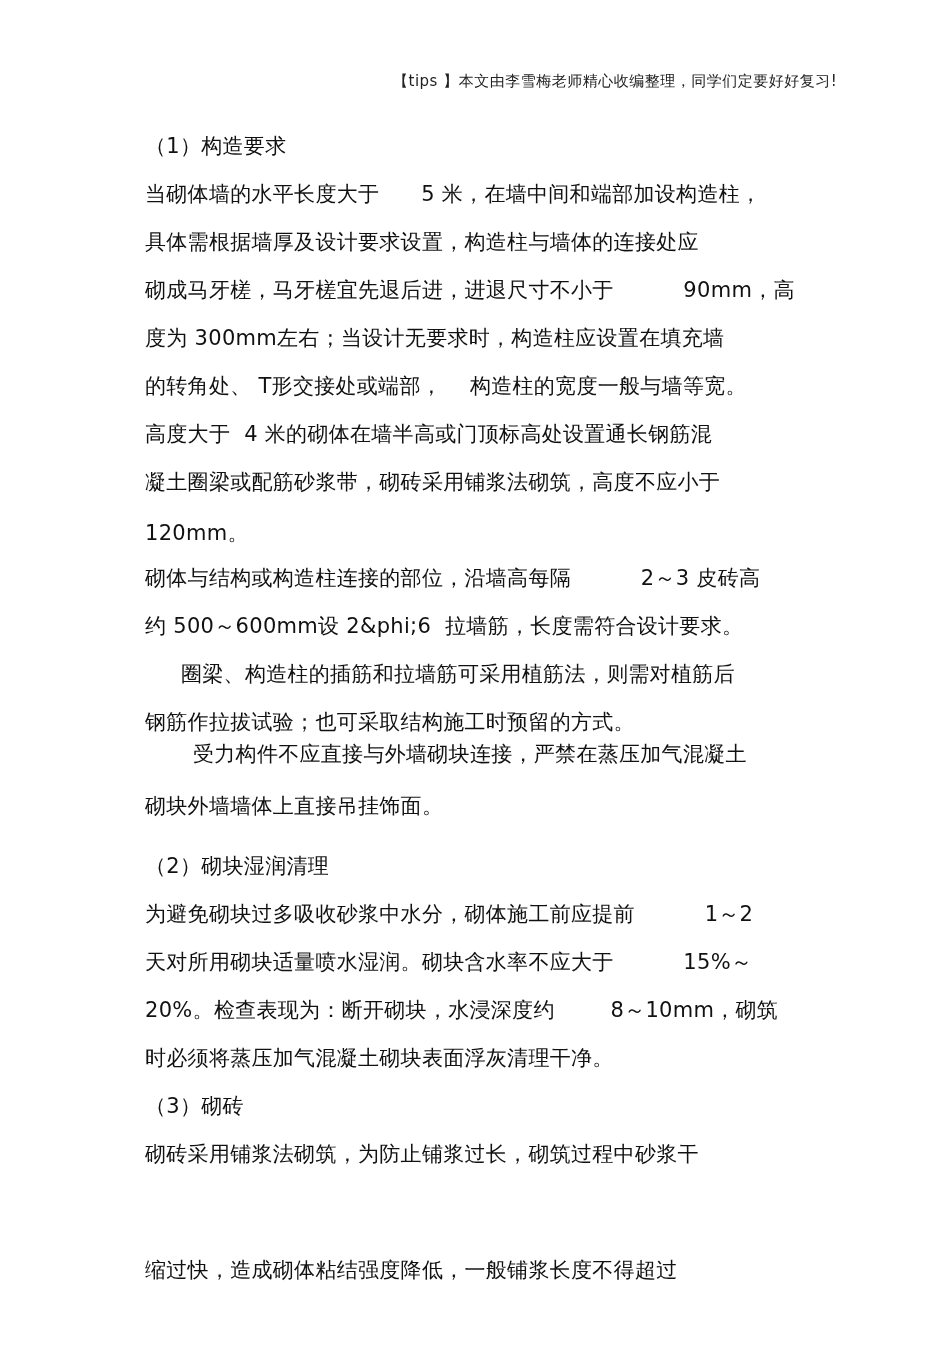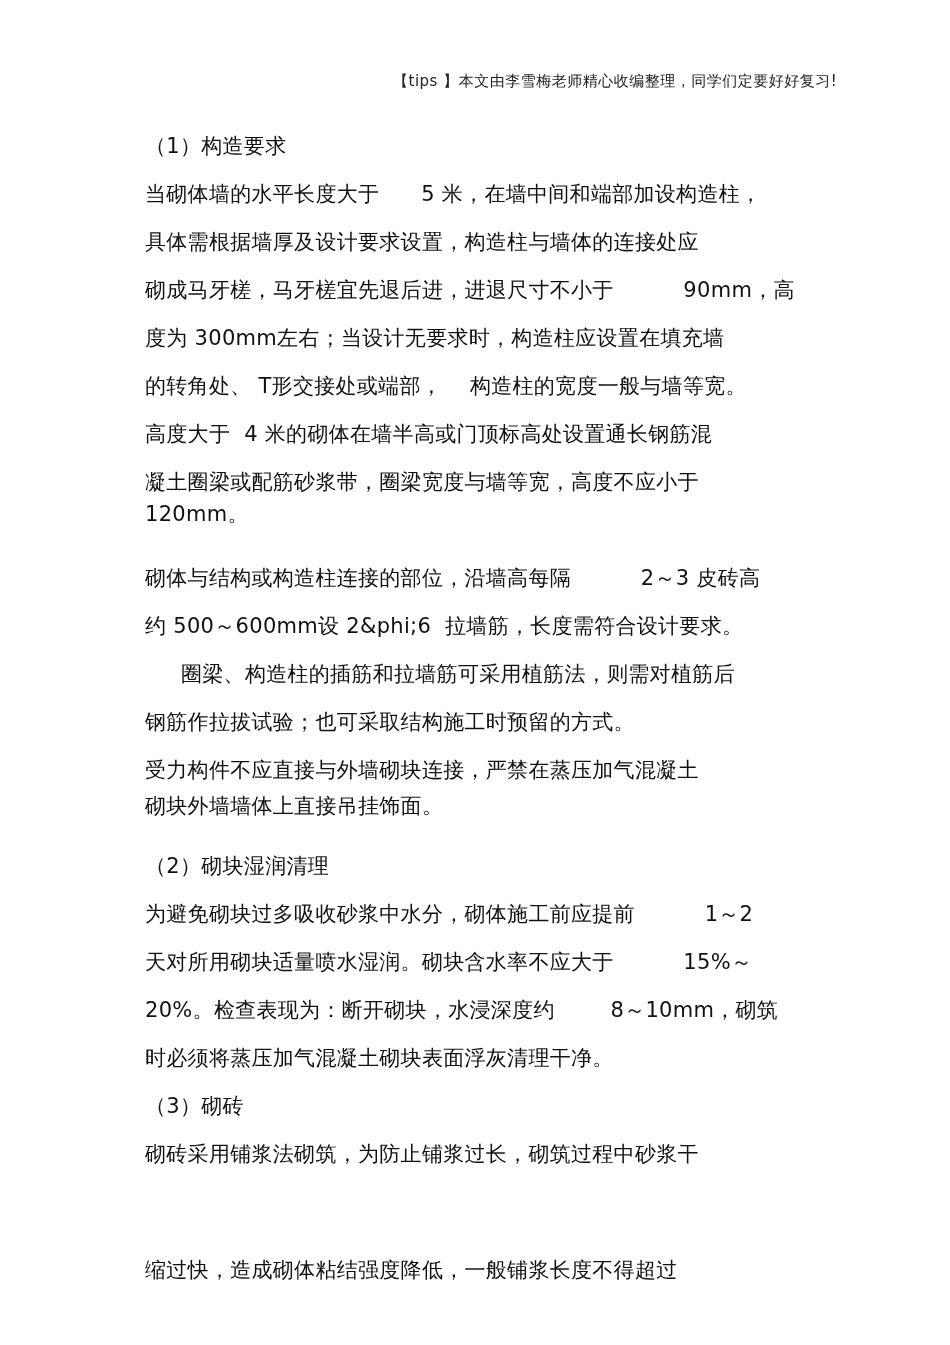--- a/index.html
+++ b/index.html
@@ -15,27 +15,27 @@
 <div class="header">【tips 】本文由李雪梅老师精心收编整理，同学们定要好好复习!</div>
 
 <div id="content">
     <div class="line heading" style="top: 132px;">（1）构造要求</div>
     <div class="line" style="top: 180px;">当砌体墙的水平长度大于      5 米，在墙中间和端部加设构造柱，</div>
     <div class="line" style="top: 228px;">具体需根据墙厚及设计要求设置，构造柱与墙体的连接处应</div>
     <div class="line" style="top: 276px;">砌成马牙槎，马牙槎宜先退后进，进退尺寸不小于          90mm，高</div>
     <div class="line" style="top: 324px;">度为 300mm左右；当设计无要求时，构造柱应设置在填充墙</div>
     <div class="line" style="top: 372px;">的转角处、 T形交接处或端部，    构造柱的宽度一般与墙等宽。</div>
     <div class="line" style="top: 420px;">高度大于  4 米的砌体在墙半高或门顶标高处设置通长钢筋混</div>
-    <div class="line" style="top: 468px;">凝土圈梁或配筋砂浆带，圈梁宽度与墙等宽，高度不应小于</div>
-    <div class="line" style="top: 500px;">120mm。</div>
+    <div class="line" style="top: 468px;">凝土圈梁或配筋砂浆带，砌砖采用铺浆法砌筑，高度不应小于</div>
+    <div class="line" style="top: 519px;">120mm。</div>
     <div class="line" style="top: 564px;">砌体与结构或构造柱连接的部位，沿墙高每隔          2～3 皮砖高</div>
     <div class="line" style="top: 612px;">约 500～600mm设 2&amp;phi;6  拉墙筋，长度需符合设计要求。</div>
     <div class="line" style="top: 660px; margin-left: 36px;">圈梁、构造柱的插筋和拉墙筋可采用植筋法，则需对植筋后</div>
     <div class="line" style="top: 708px;">钢筋作拉拔试验；也可采取结构施工时预留的方式。</div>
-    <div class="line" style="top: 756px;">受力构件不应直接与外墙砌块连接，严禁在蒸压加气混凝土</div>
+    <div class="line" style="top: 740px; margin-left: 48px;">受力构件不应直接与外墙砌块连接，严禁在蒸压加气混凝土</div>
     <div class="line" style="top: 792px; font-family: Liberation Mono, monospace;">砌块外墙墙体上直接吊挂饰面。</div>
     <div class="line heading" style="top: 852px;">（2）砌块湿润清理</div>
     <div class="line" style="top: 900px;">为避免砌块过多吸收砂浆中水分，砌体施工前应提前          1～2</div>
     <div class="line" style="top: 948px;">天对所用砌块适量喷水湿润。砌块含水率不应大于          15%～</div>
     <div class="line" style="top: 996px; text-align: center;">20%。检查表现为：断开砌块，水浸深度约        8～10mm，砌筑</div>
     <div class="line" style="top: 1044px;">时必须将蒸压加气混凝土砌块表面浮灰清理干净。</div>
     <div class="line heading" style="top: 1092px;">（3）砌砖</div>
     <div class="line" style="top: 1140px;">砌砖采用铺浆法砌筑，为防止铺浆过长，砌筑过程中砂浆干</div>
     <div class="line" style="top: 1256px;">缩过快，造成砌体粘结强度降低，一般铺浆长度不得超过</div>
   </div>

